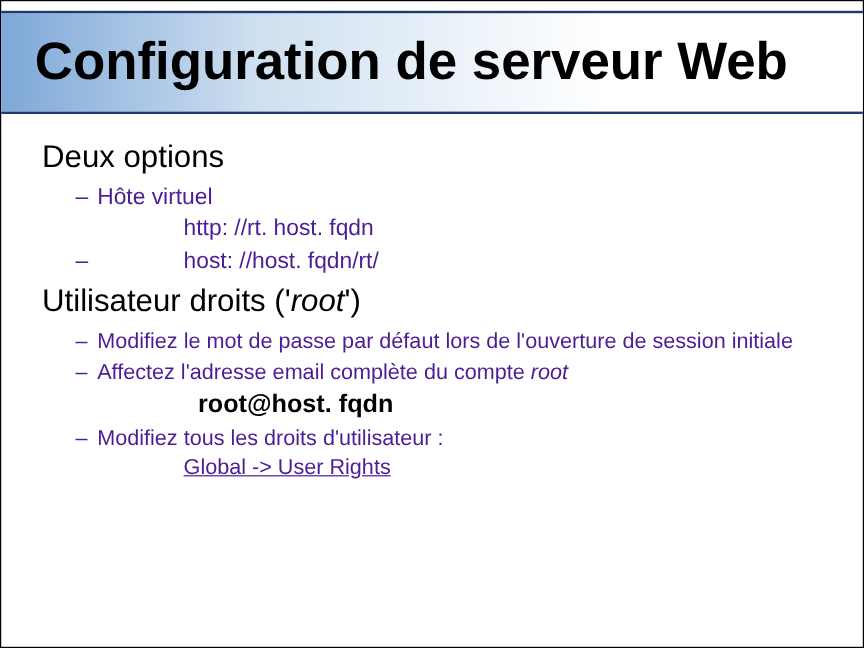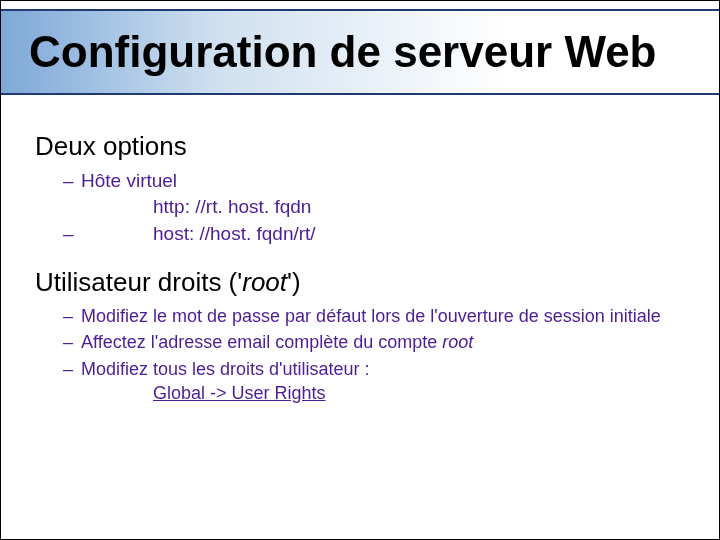--- a/index.html
+++ b/index.html
@@ -27,21 +27,21 @@
     color: #000;
   }
   .body {
     position: absolute;
     top: 110px; left: 34px; right: 20px; bottom: 20px;
   }
   .section-heading {
     font-size: 26px;
     font-weight: 400;
     color: #000;
-    margin-top: 20px;
+    margin-top: 4px;
     margin-bottom: 6px;
   }
   .bullets { list-style: none; padding-left: 28px; }
   .bullets > li {
     font-size: 19px;
     color: #4c1d95;
     line-height: 1.35;
     position: relative;
     padding-left: 18px;
     margin-bottom: 2px;
@@ -96,20 +96,21 @@
         <span>Utilisateur droits ('</span><span class="italic">root</span><span>')</span>
       </div>
       <ul class="bullets">
         <li>
           <span>Modifiez le mot de passe par défaut lors de l'ouverture de session initiale</span>
         </li>
         <li>
           <span>Affectez l'adresse email complète du compte </span><span class="italic">root</span>
         </li>
       </ul>
+      <span class="email">root@host. fqdn</span>
       <ul class="bullets">
         <li>
           <span>Modifiez tous les droits d'utilisateur :</span>
           <span class="sub normal">Global -&gt; User Rights</span>
         </li>
       </ul>
     </div>
 
   </div>
 </div>

